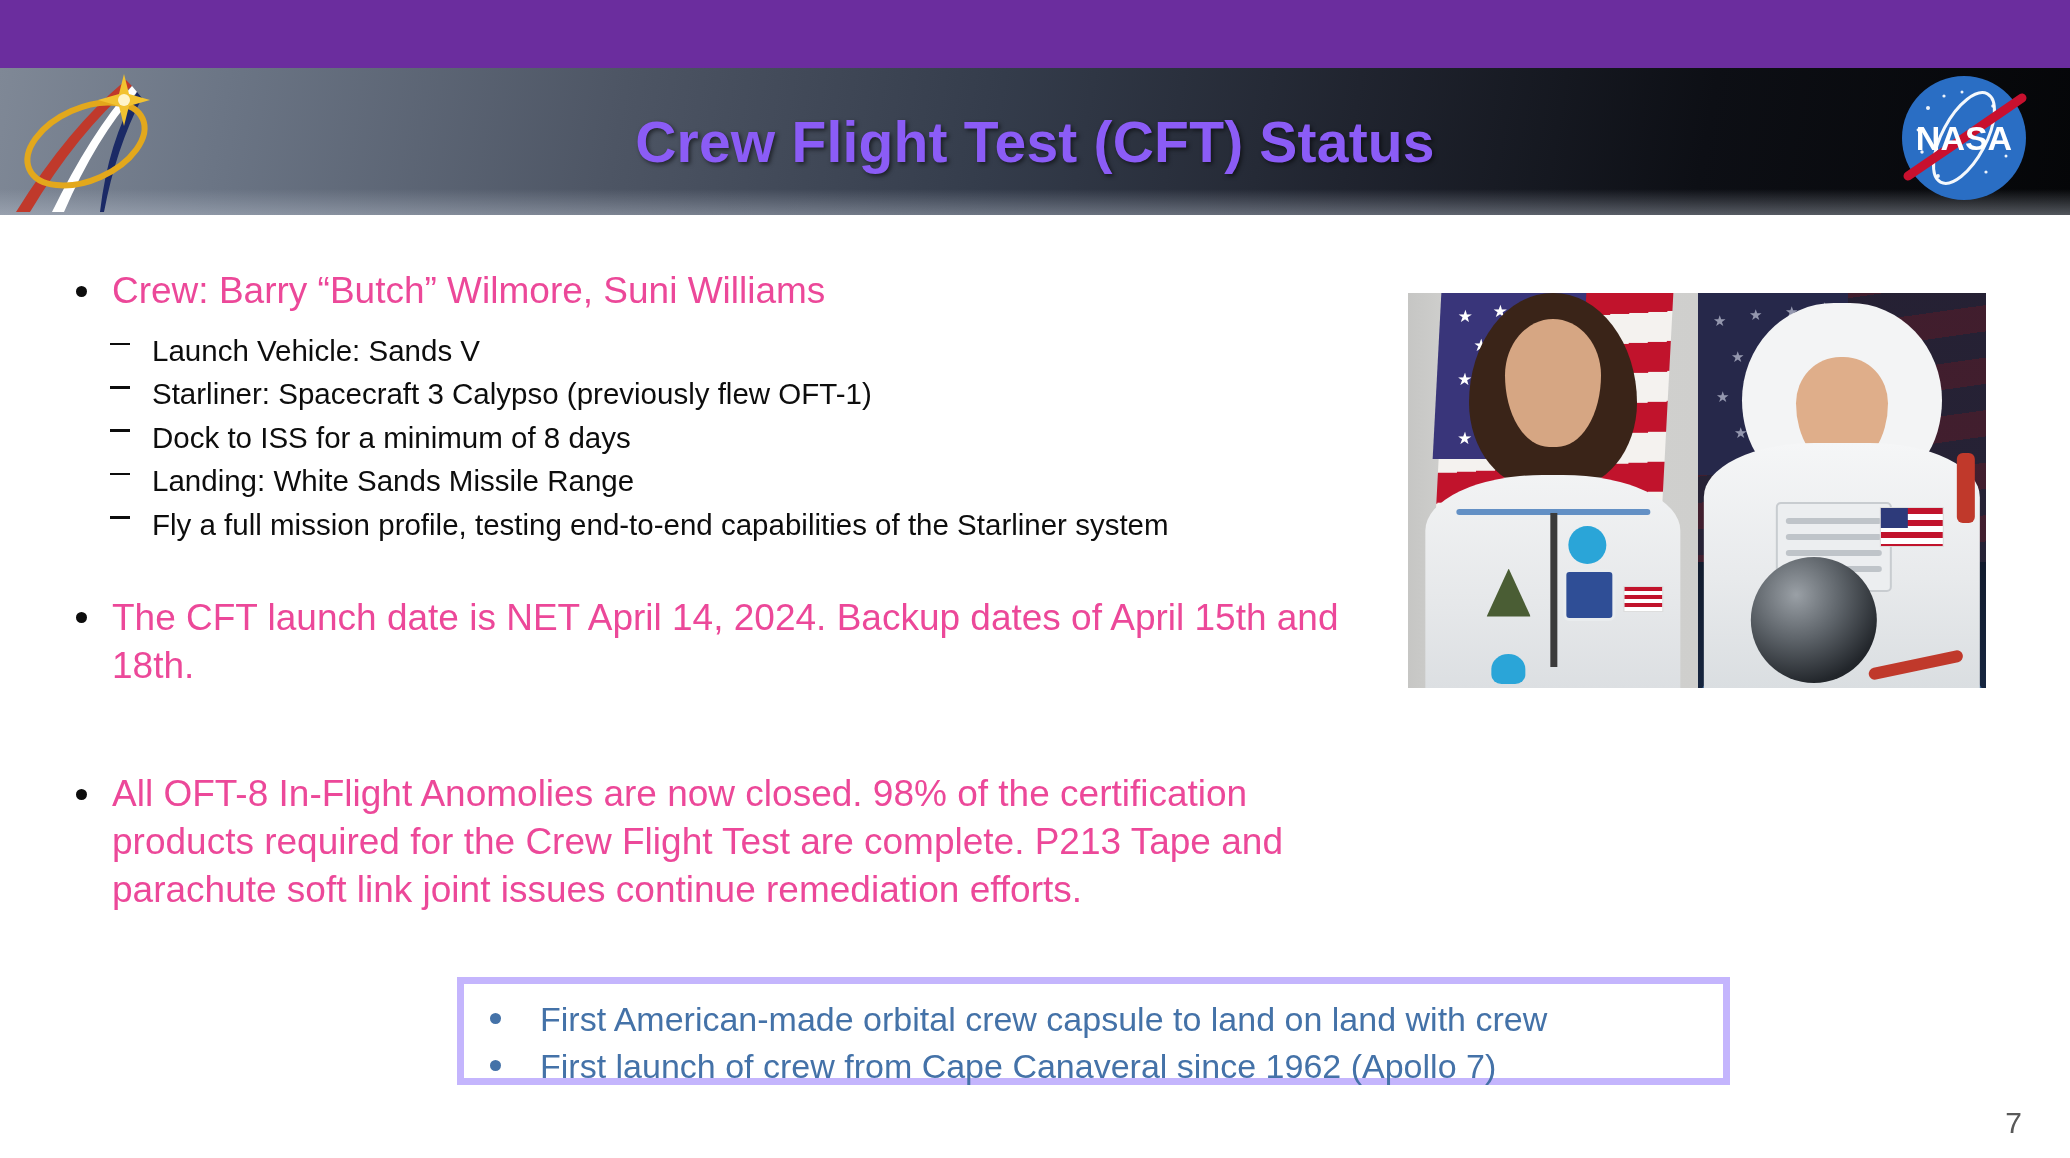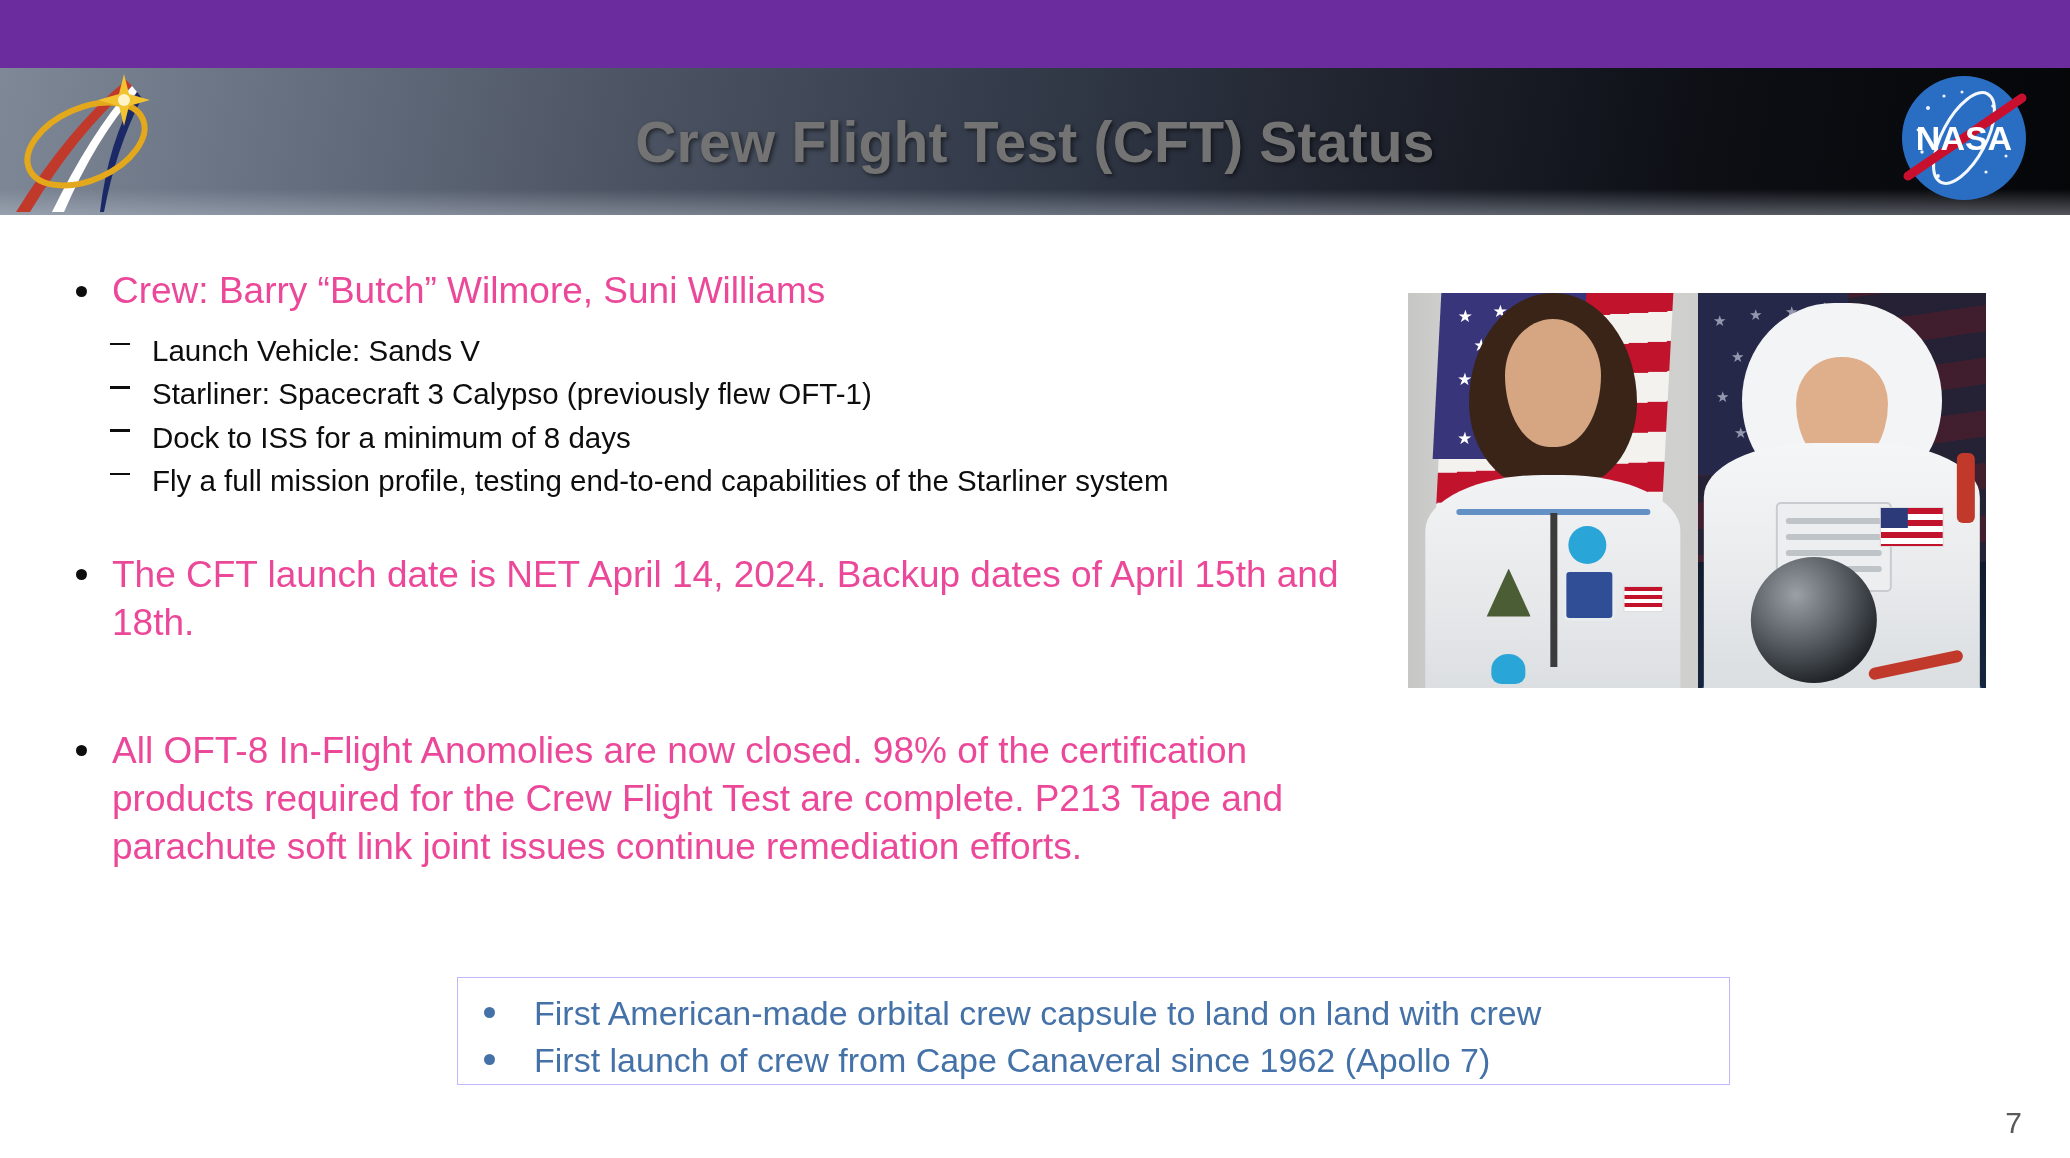--- a/index.html
+++ b/index.html
@@ -51,21 +51,21 @@
     pointer-events: none;
   }
   .slide-title {
     position: absolute;
     left: 0; top: 68px;
     width: 2070px;
     height: 147px;
     display: flex;
     align-items: center;
     justify-content: center;
-    color: #737373;
+    color: #8b5cf6;
     font-size: 57px;
     font-weight: bold;
     letter-spacing: 0.2px;
     text-shadow: 2px 2px 4px rgba(0,0,0,0.55);
     z-index: 4;
   }
 
   
   .mission-logo {
     position: absolute;
@@ -313,21 +313,21 @@
     border-radius: 48% 48% 46% 46% / 42% 42% 58% 58%;
   }
 
   
   .callout {
     position: absolute;
     left: 457px;
     top: 977px;
     width: 1273px;
     height: 108px;
-    border: 1px solid #c4b5fd;
+    border: 7px solid #c4b5fd;
     background: #ffffff;
     box-sizing: border-box;
   }
   .callout ul {
     list-style: none;
     margin: 0; padding: 12px 0 0 0;
   }
   .callout li {
     position: relative;
     padding-left: 76px;
@@ -413,20 +413,24 @@
           <span class="dash"></span>
           <span>Launch Vehicle: Sands V</span>
         </li>
         <li>
           <span class="dash"></span>
           <span>Starliner: Spacecraft 3 Calypso (previously flew OFT-1)</span>
         </li>
         <li>
           <span class="dash"></span>
           <span>Dock to ISS for a minimum of 8 days</span>
+        </li>
+        <li>
+          <span class="dash"></span>
+          <span>Landing: White Sands Missile Range</span>
         </li>
         <li>
           <span class="dash"></span>
           <span>Fly a full mission profile, testing end-to-end capabilities of the Starliner system</span>
         </li>
       </ul>
 
       <div class="gap-a"></div>
 
       <div class="b1">

